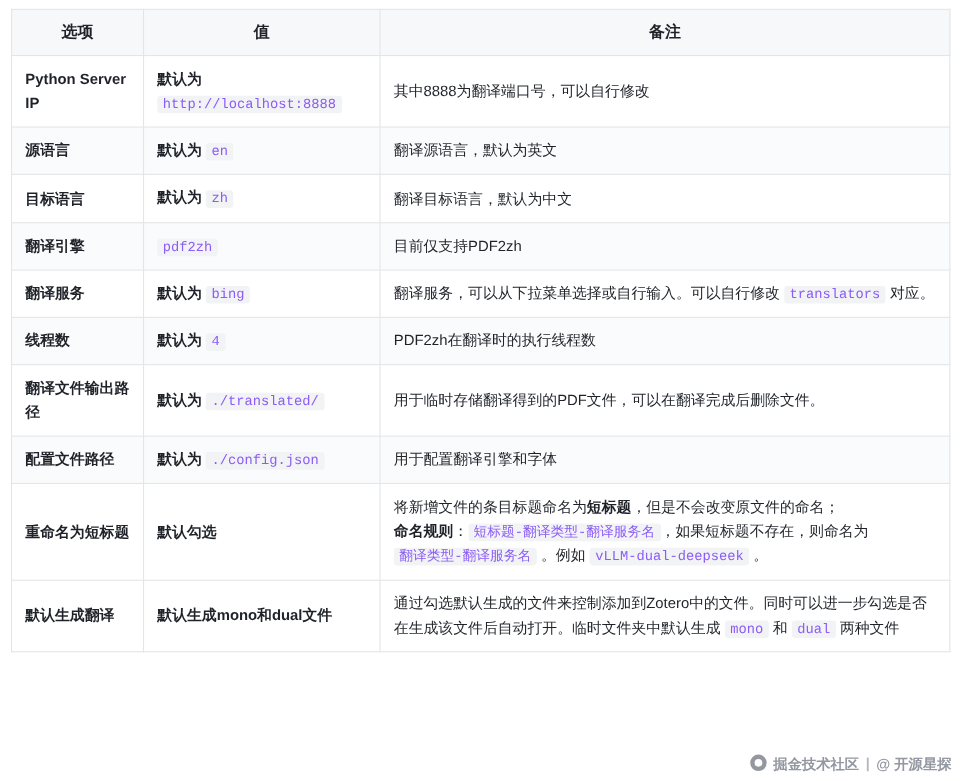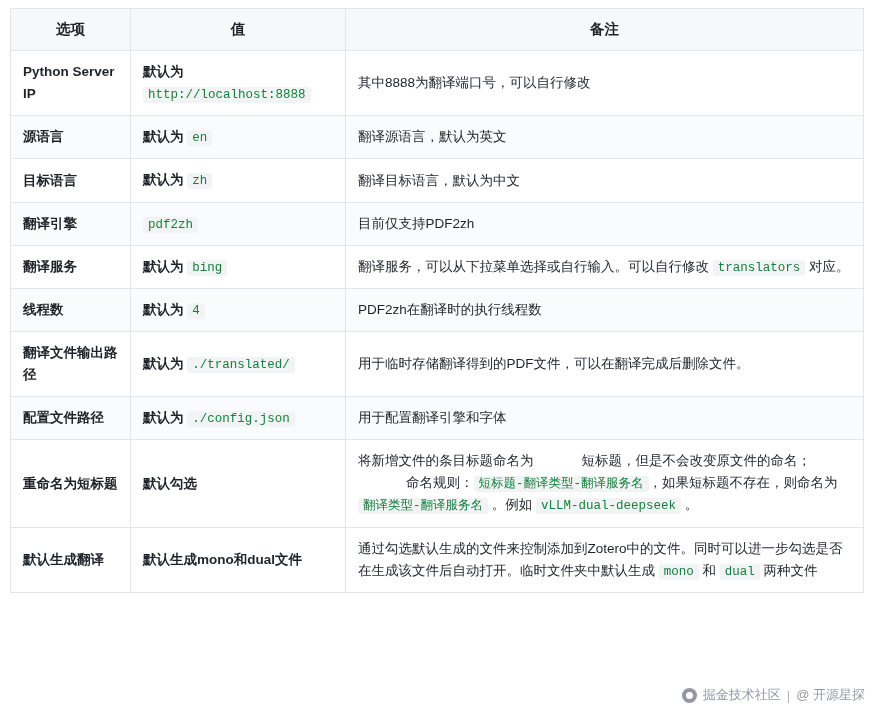--- a/index.html
+++ b/index.html
@@ -54,35 +54,34 @@
   }
   td.col-opt { font-weight: bold; margin-left: 12px; }
   td.col-val { font-weight: bold; }
   code.inline {
     font-family: "Liberation Mono", monospace;
     background: #f2f3f5;
     border-radius: 3px;
     padding: 1px 5px;
     font-size: 12.5px;
     font-weight: normal;
-    color: #15803d;
+    color: #8b5cf6;
     white-space: nowrap;
   }
-  .b { font-weight: normal; padding-left: 48px; }
+  .b { font-weight: bold; }
   .watermark {
     position: absolute;
     right: 8px;
     bottom: 6px;
     display: flex;
-    align-items: center;
     gap: 6px;
     font-size: 13px;
     color: #8a8f99;
     opacity: 0.92;
-    font-weight: normal;
+    font-weight: bold;
     pointer-events: none;
   }
   .watermark .wm-logo {
     display: inline-block;
     width: 15px;
     height: 15px;
     border-radius: 50%;
     background: #8a8f99;
     position: relative;
   }

